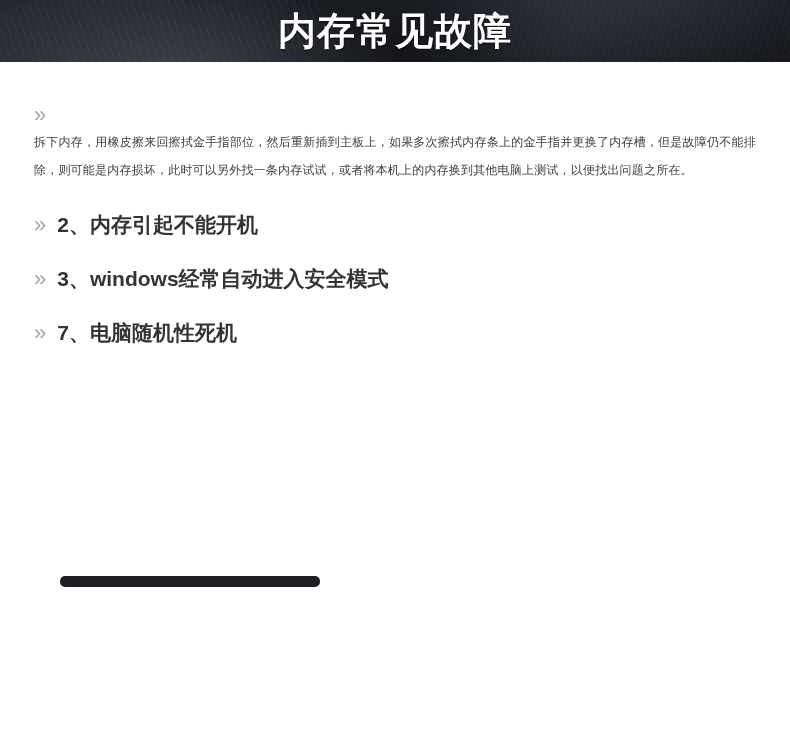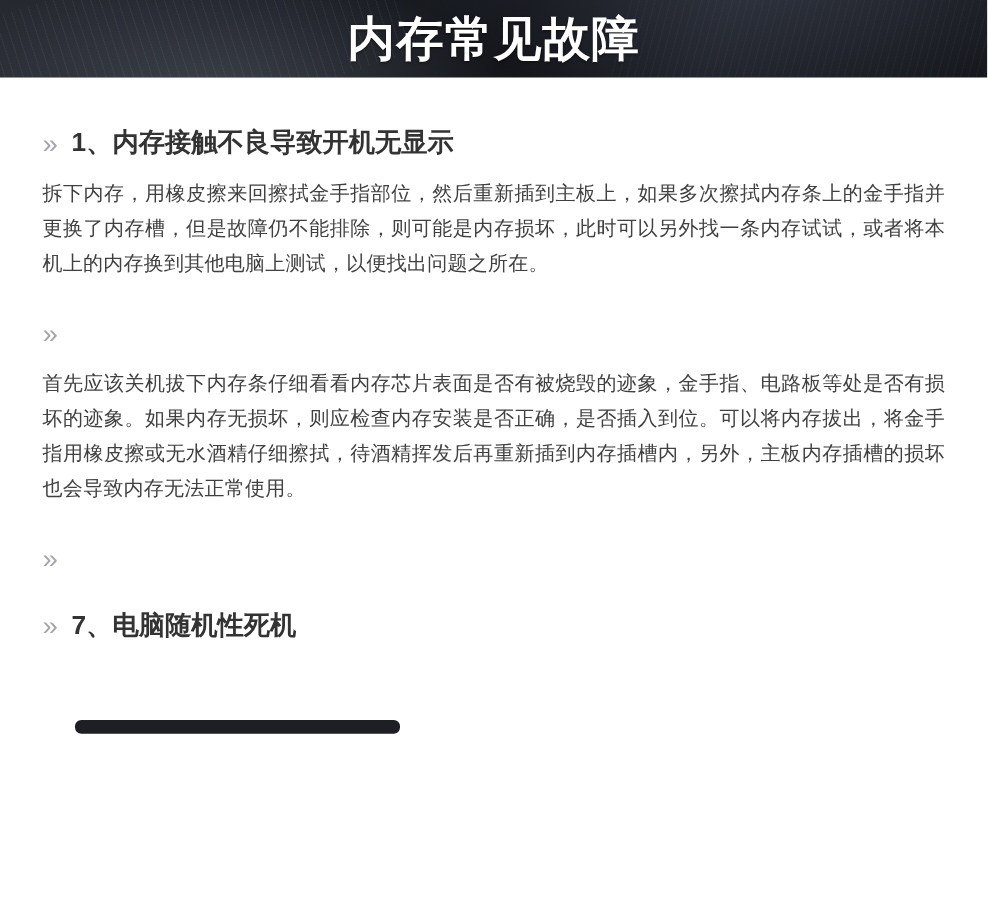--- a/index.html
+++ b/index.html
@@ -76,23 +76,22 @@
     margin-right: 13px;
     line-height: 26px;
     letter-spacing: -2px;
   }
   .heading-text {
     color: #333333;
     font-size: 21px;
     font-weight: 700;
   }
   .section-body {
-    margin-top: 14px;
     color: #404040;
-    font-size: 16px;
+    font-size: 12px;
     line-height: 28px;
     text-align: justify;
     letter-spacing: 0.2px;
   }
 
   
   .footer-bar {
     position: absolute;
     left: 60px;
     bottom: 1px;
@@ -111,35 +110,35 @@
     <div class="texture-left"></div>
     <div class="texture-right"></div>
     <div class="title">内存常见故障</div>
   </div>
 
   <div class="content">
 
     <section class="section first">
       <div class="section-heading">
         <span class="chevrons">»</span>
-        <span class="heading-text">1、内存接触不良导致开机无显示</span>
       </div>
       <p class="section-body">拆下内存，用橡皮擦来回擦拭金手指部位，然后重新插到主板上，如果多次擦拭内存条上的金手指并更换了内存槽，但是故障仍不能排除，则可能是内存损坏，此时可以另外找一条内存试试，或者将本机上的内存换到其他电脑上测试，以便找出问题之所在。</p>
     </section>
 
     <section class="section">
       <div class="section-heading">
         <span class="chevrons">»</span>
+        <span class="heading-text">2、内存引起不能开机</span>
       </div>
-      <p class="section-body">首先应该关机拔下内存条仔细看看内存芯片表面是否有被烧毁的迹象，金手指、电路板等处是否有损坏的迹象。如果内存无损坏，则应检查内存安装是否正确，是否插入到位。可以将内存拔出，将金手指用橡皮擦或无水酒精仔细擦拭，待酒精挥发后再重新插到内存插槽内，另外，主板内存插槽的损坏也会导致内存无法正常使用。</p>
     </section>
 
     <section class="section">
       <div class="section-heading">
         <span class="chevrons">»</span>
+        <span class="heading-text">3、windows经常自动进入安全模式</span>
       </div>
     </section>
 
     <section class="section">
       <div class="section-heading">
         <span class="chevrons">»</span>
         <span class="heading-text">7、电脑随机性死机</span>
       </div>
     </section>
 

